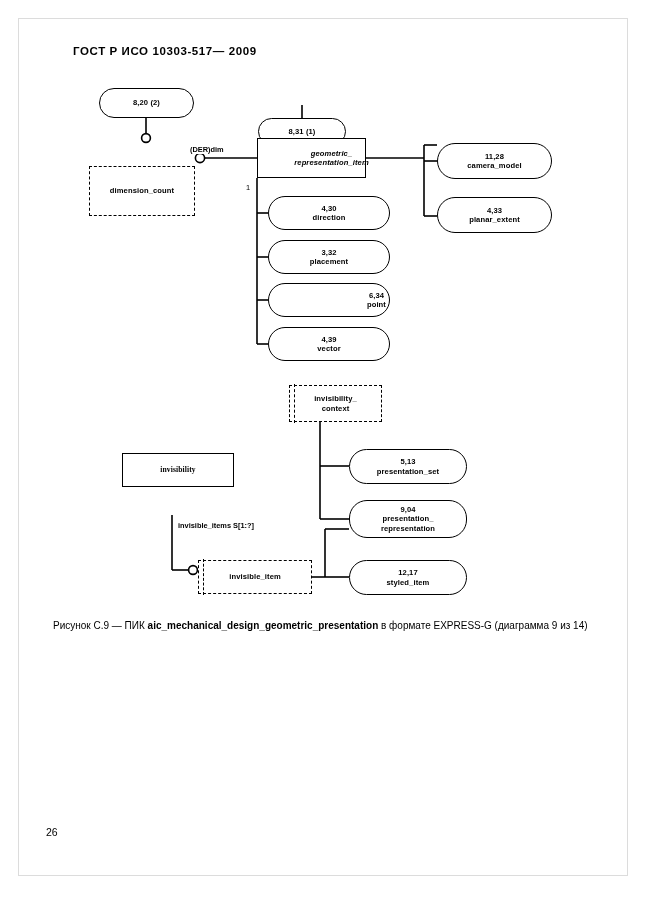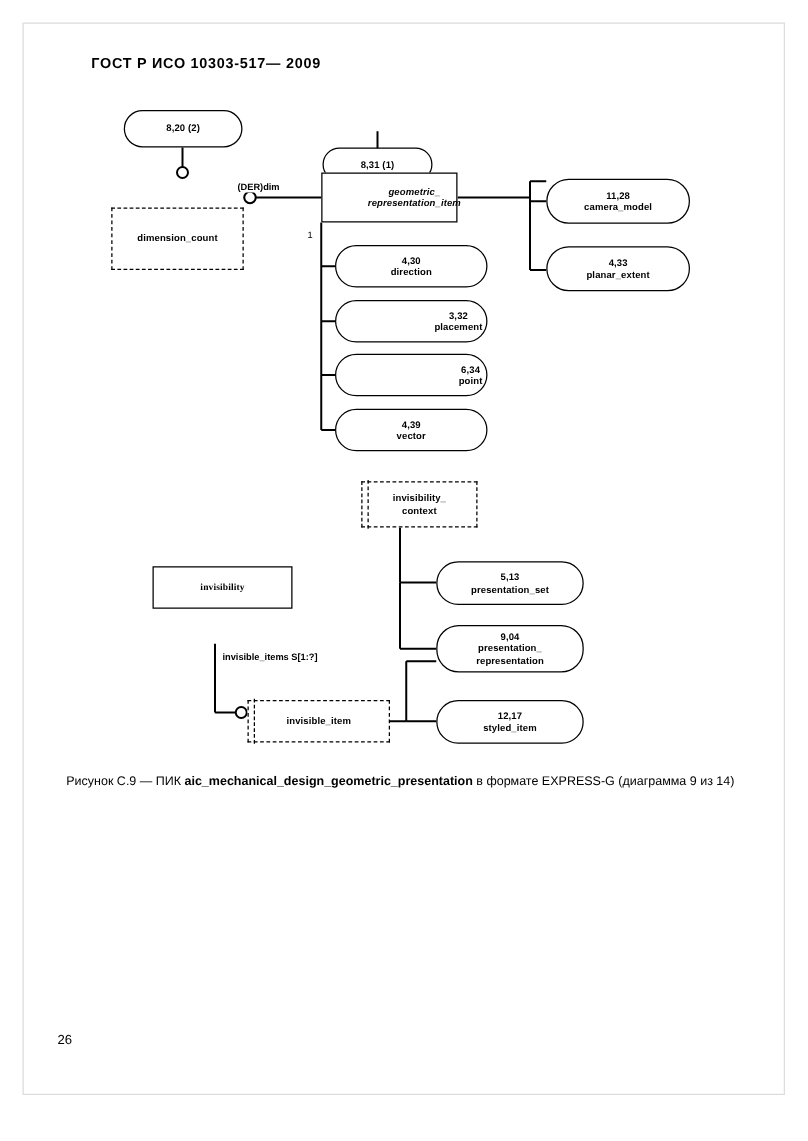--- a/index.html
+++ b/index.html
@@ -220,21 +220,21 @@
     <div class="node rounded" style="left:437px; top:197px; width:115px; height:36px;">
       <span class="txt">4,33
 planar_extent</span>
     </div>
 
     <div class="node rounded" style="left:268px; top:196px; width:122px; height:34px;">
       <span class="txt">4,30
 direction</span>
     </div>
 
-    <div class="node rounded" style="left:268px; top:240px; width:122px; height:34px;justify-content:flex-end;">
+    <div class="node rounded" style="left:268px; top:240px; width:122px; height:34px;">
       <span class="txt">3,32
 placement</span>
     </div>
 
     <div class="node rounded" style="left:268px; top:283px; width:122px; height:34px;justify-content:flex-end;">
       <span class="txt">6,34
 point</span>
     </div>
 
     <div class="node rounded" style="left:268px; top:327px; width:122px; height:34px;">

